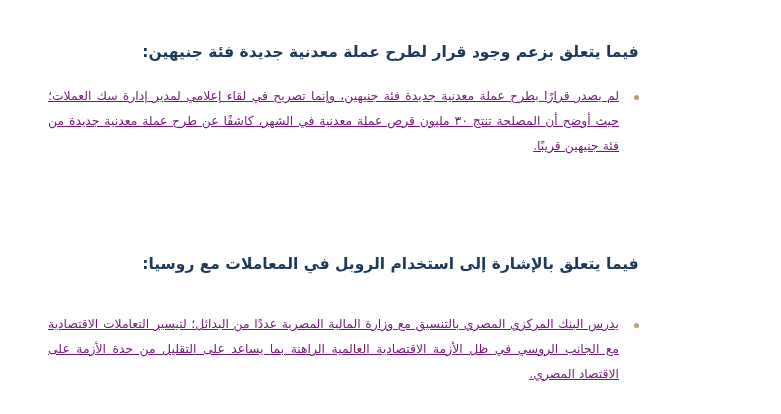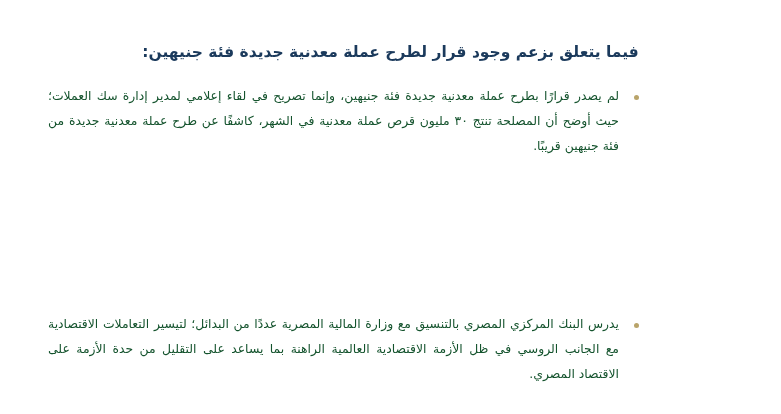--- a/index.html
+++ b/index.html
@@ -41,23 +41,24 @@
     direction: rtl;
   }
   .bullet-item {
     position: relative;
     display: block;
     direction: rtl;
     text-align: justify;
     text-align-last: right;
     font-size: 12.4px;
     line-height: 2.0;
-    color: #14532d;
+    color: #701a75;
     padding-right: 22px;
     padding-left: 8px;
+    text-decoration: underline;
   }
   .bullet-dot {
     position: absolute;
     right: 2px;
     top: 11px;
     width: 5px;
     height: 5px;
     border-radius: 50%;
     background: #b9a46a;
     display: block;
@@ -77,20 +78,23 @@
     <div class="section-heading">فيما يتعلق بزعم وجود قرار لطرح عملة معدنية جديدة فئة جنيهين:</div>
   </div>
 
   <ul class="bullet-list sec1-list">
     <li class="bullet-item">
       <span class="bullet-dot"></span>
       <span>لم يصدر قرارًا بطرح عملة معدنية جديدة فئة جنيهين، وإنما تصريح في لقاء إعلامي لمدير إدارة سك العملات؛ حيث أوضح أن المصلحة تنتج ٣٠ مليون قرص عملة معدنية في الشهر، كاشفًا عن طرح عملة معدنية جديدة من فئة جنيهين قريبًا.</span>
     </li>
   </ul>
 
+  <div class="section sec2-heading">
+    <div class="section-heading">فيما يتعلق بالإشارة إلى استخدام الروبل في المعاملات مع روسيا:</div>
+  </div>
 
   <ul class="bullet-list sec2-list">
     <li class="bullet-item">
       <span class="bullet-dot"></span>
       <span>يدرس البنك المركزي المصري بالتنسيق مع وزارة المالية المصرية عددًا من البدائل؛ لتيسير التعاملات الاقتصادية مع الجانب الروسي في ظل الأزمة الاقتصادية العالمية الراهنة بما يساعد على التقليل من حدة الأزمة على الاقتصاد المصري.</span>
     </li>
   </ul>
 
 </div>
 

